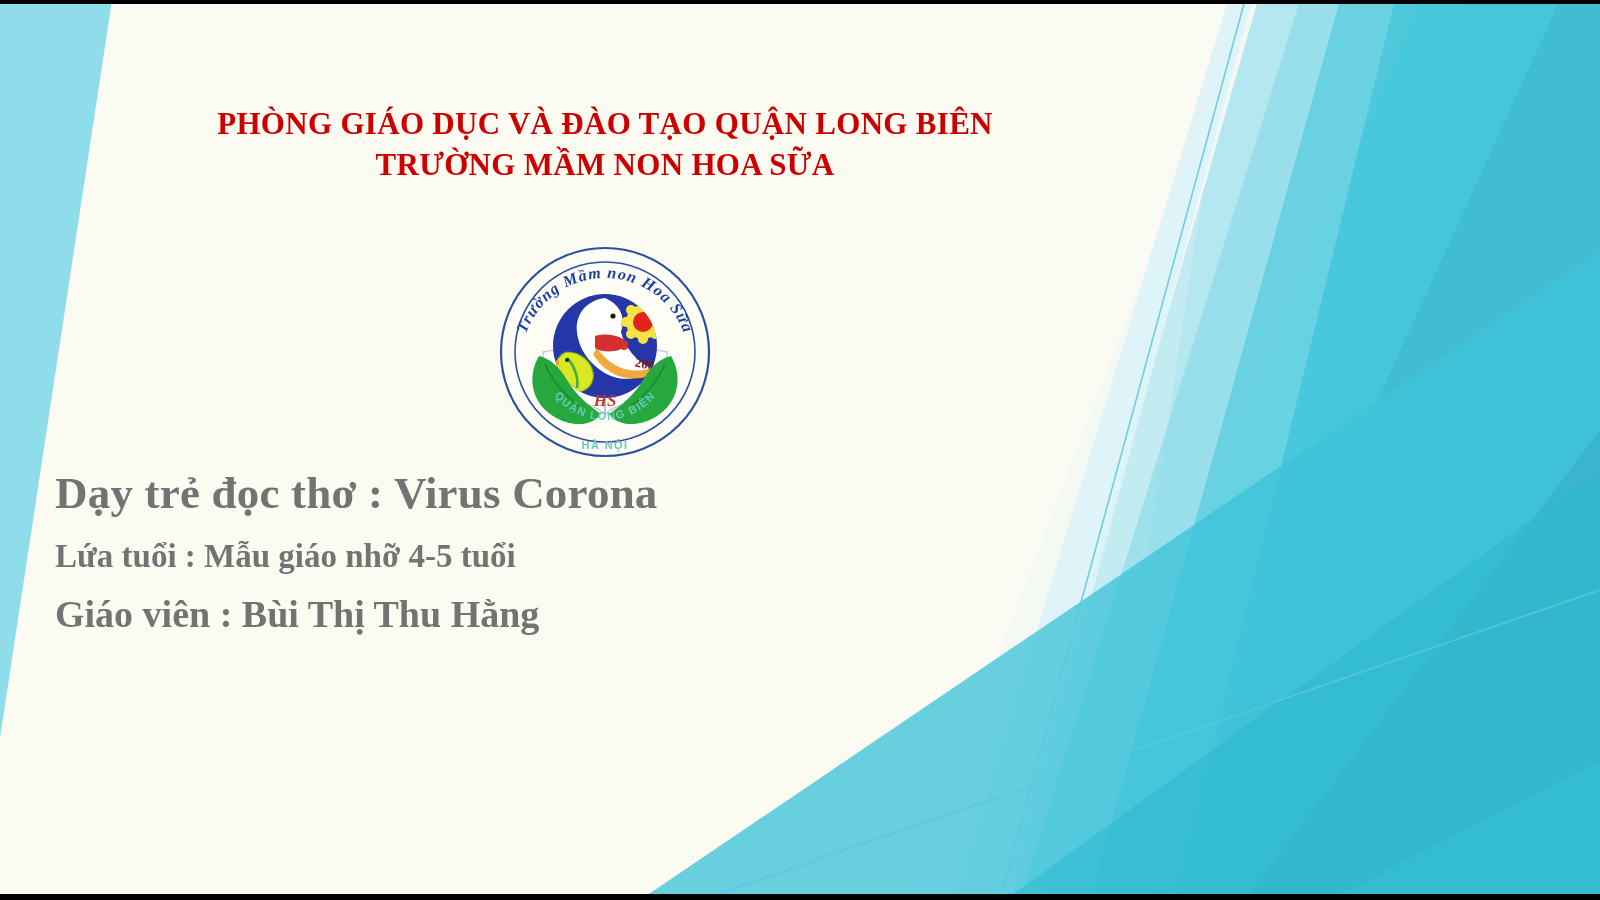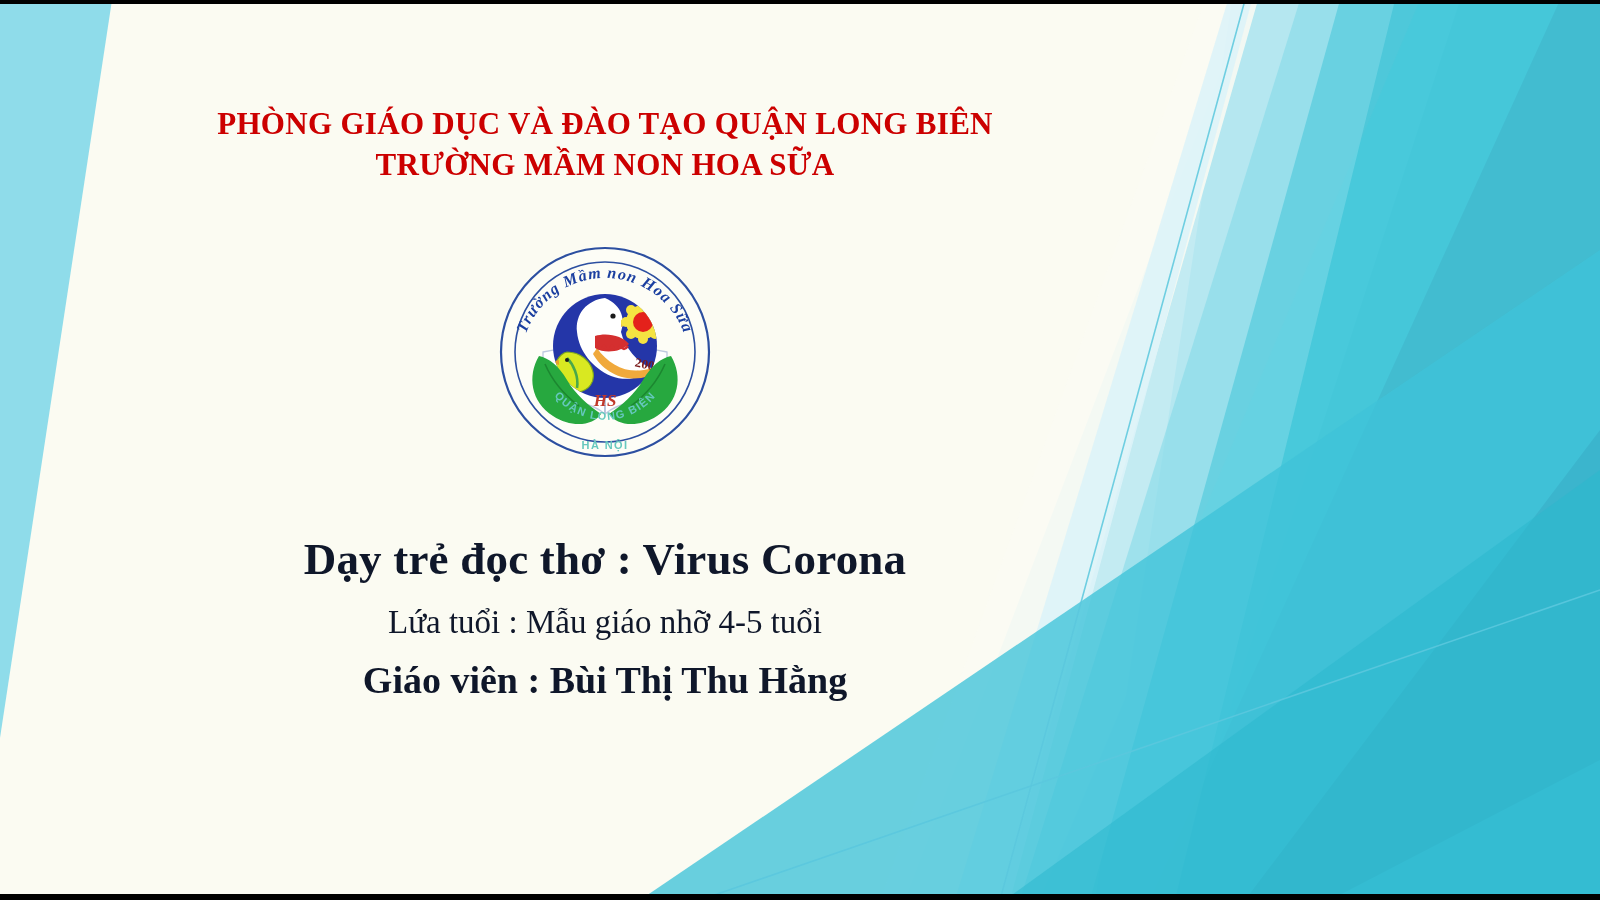--- a/index.html
+++ b/index.html
@@ -67,35 +67,33 @@
   #logo-wrap {
     margin-top: 50px;
     width: 216px;
     height: 232px;
     position: relative;
   }
   #logo-wrap svg { display: block; width: 216px; height: 232px; }
 
   
   #title-block {
-    margin-top: 66px;
-    text-align: center;
-    color: #0f172a;
+    color: #737373;
     width: 1100px;
   }
   #lesson-title {
     font-size: 45px;
     font-weight: bold;
     line-height: 1.15;
     letter-spacing: 0.2px;
   }
   #age-line {
     margin-top: 17px;
     font-size: 33px;
-    font-weight: normal;
+    font-weight: bold;
     line-height: 1.2;
   }
   #teacher-line {
     margin-top: 16px;
     font-size: 38px;
     font-weight: bold;
     line-height: 1.2;
   }
 </style>
 </head>

